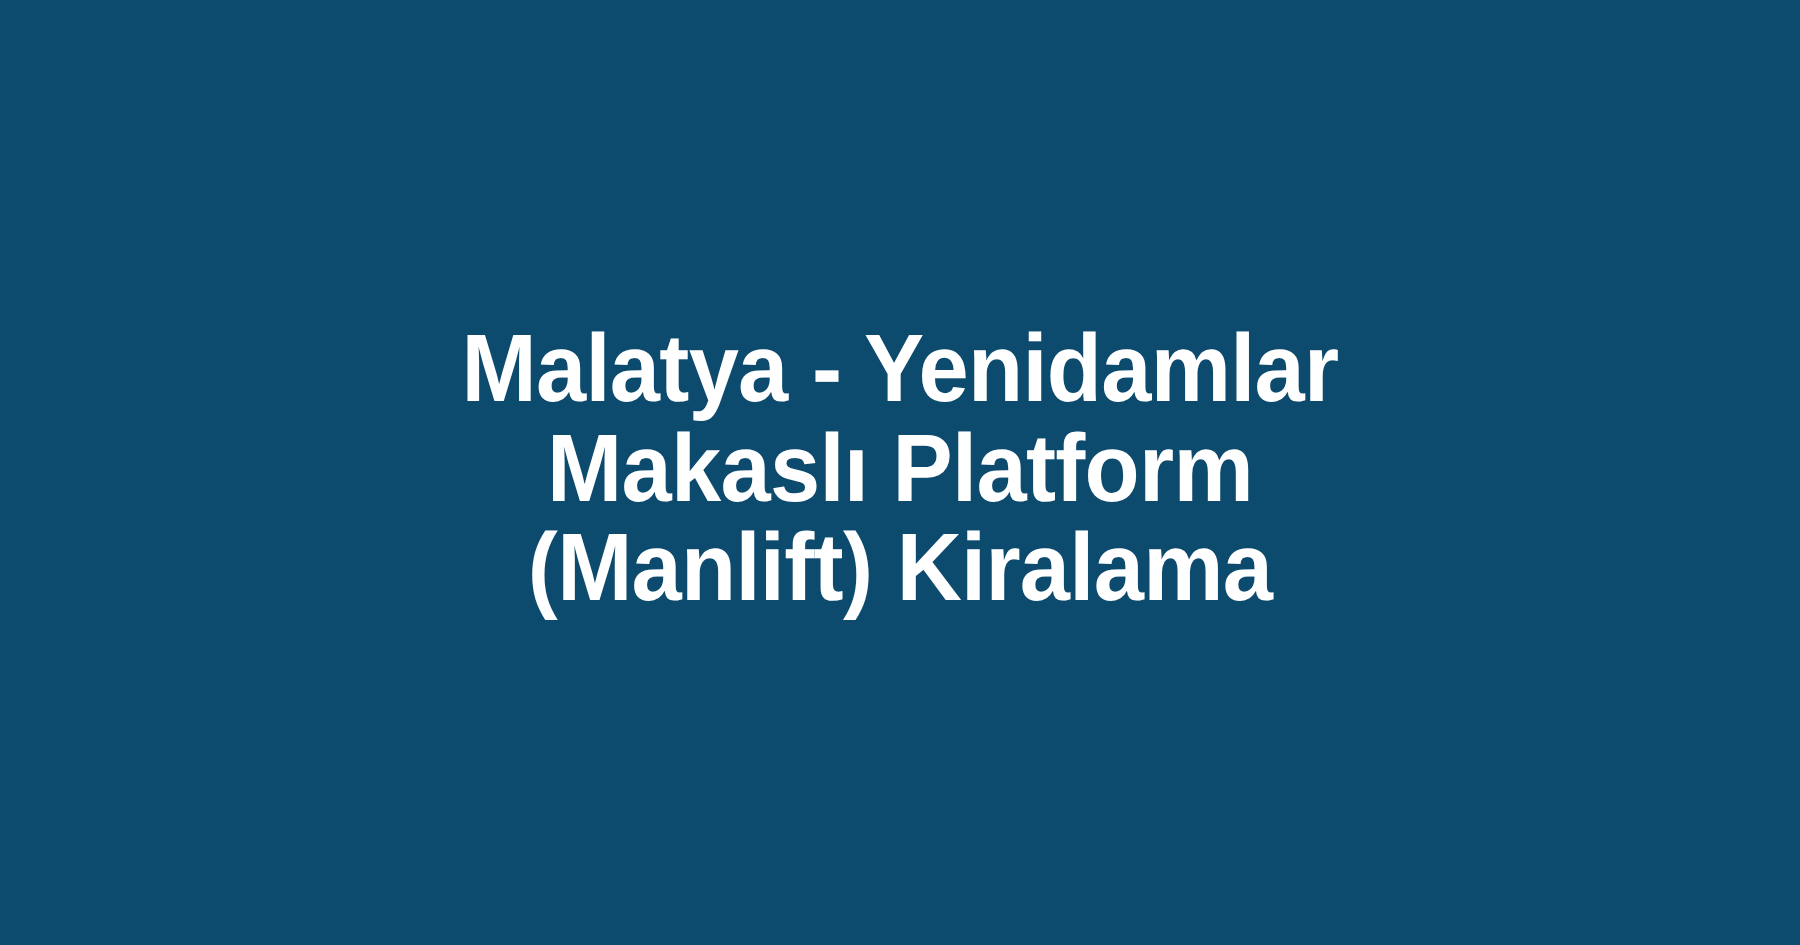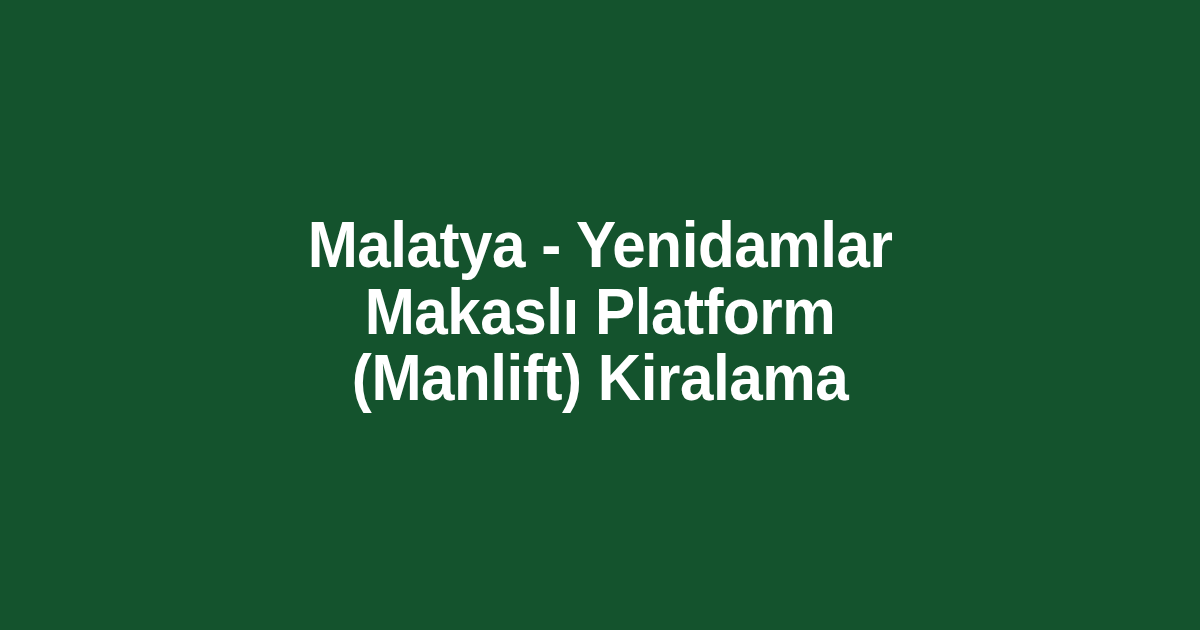--- a/index.html
+++ b/index.html
@@ -44,21 +44,21 @@
     word-break: normal;
     overflow-wrap: break-word;
     
     transform: scaleX(0.94);
     transform-origin: center center;
   }
 </style>
 </head>
 <body>
 
-<div class="og-card" style="background-color: #14532d; width: 1200px; height: 630px;">
+<div class="og-card" style="background-color: #0c4a6e; width: 1200px; height: 630px;">
 
   <div class="headline-block">
 
     <h1 class="headline" style="color: rgb(255, 255, 255);">Malatya - Yenidamlar Makaslı Platform (Manlift) Kiralama</h1>
 
   </div>
 
 </div>
 
 </body></html>

